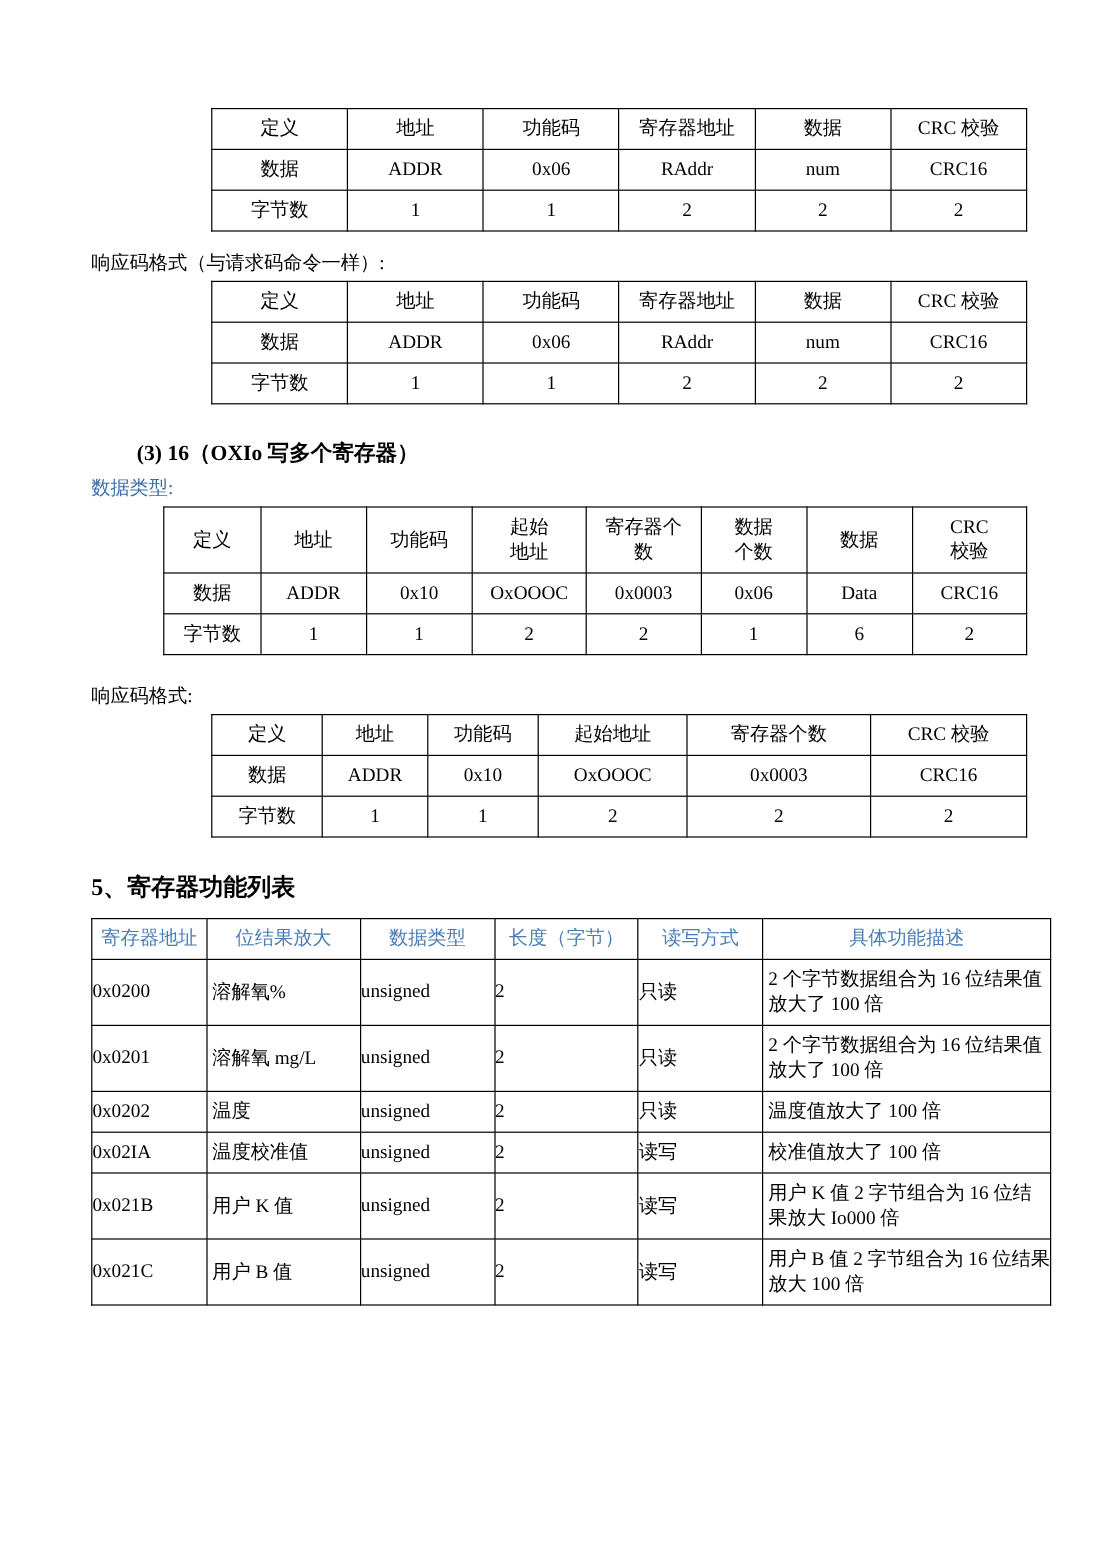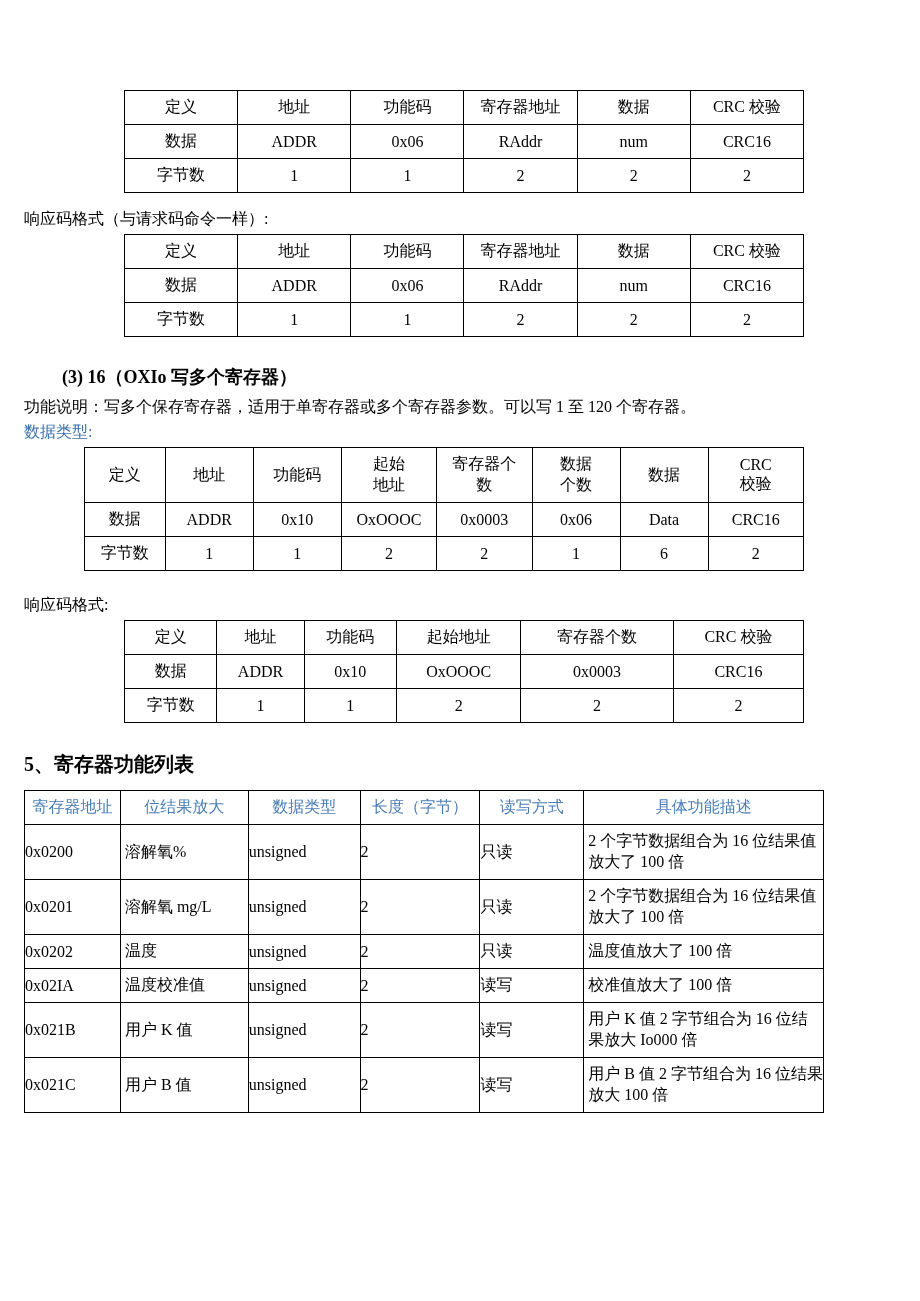--- a/index.html
+++ b/index.html
@@ -1,16 +1,16 @@
 <!DOCTYPE html>
 <html><head>
 <meta charset="utf-8">
 <style>
 body{font-family:"SimSun","宋体",serif;margin:0;background:#fff;color:#000;width:920px}
-.page{padding:90px 60px 60px 24px}
+.page{padding:90px 60px 60px 76px}
 table{border-collapse:collapse;margin:0 auto}
 td,th{border:1px solid #000;text-align:center;padding:6px 0;font-weight:normal}
 .t1{width:680px;margin-left:100px}
 .t1 td{width:16.6%}
 .t2{width:720px;margin-left:60px}
 .t3{width:680px;margin-left:100px}
 .t4{width:800px;margin-left:0}
 .t4 th{color:#4a7db5;font-weight:normal}
 .t4 td.l{text-align:left;padding-left:4px}
 .t4 td.c{text-align:left}
@@ -78,21 +78,20 @@
           <td>1</td>
           <td>1</td>
           <td>2</td>
           <td>2</td>
           <td>2</td>
         </tr>
 </tbody>
     </table>
 
 <div class="section">(3)  16（OXIo 写多个寄存器）</div>
-<p style="margin:0">功能说明：写多个保存寄存器，适用于单寄存器或多个寄存器参数。可以写 1 至 120 个寄存器。</p>
 <p class="req" style="margin:4px 0">数据类型:</p>
 
 <table class="t2">
 <tbody>
         <tr>
 <td style="width:11%">定义</td>
 <td style="width:12%">地址</td>
 <td style="width:12%">功能码</td>
 <td style="width:13%;white-space:pre-line">起始
 地址</td>

